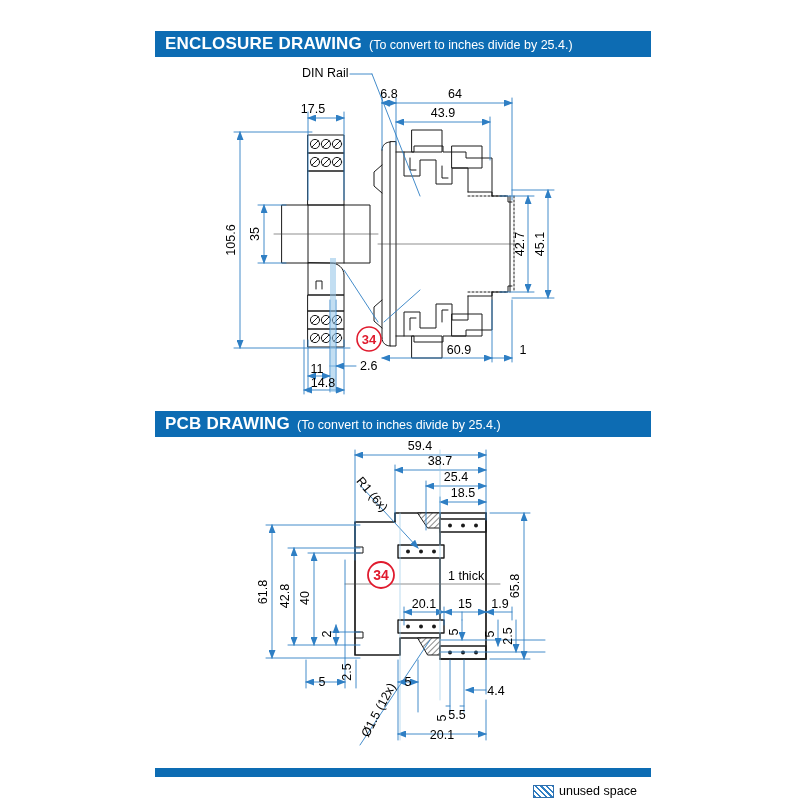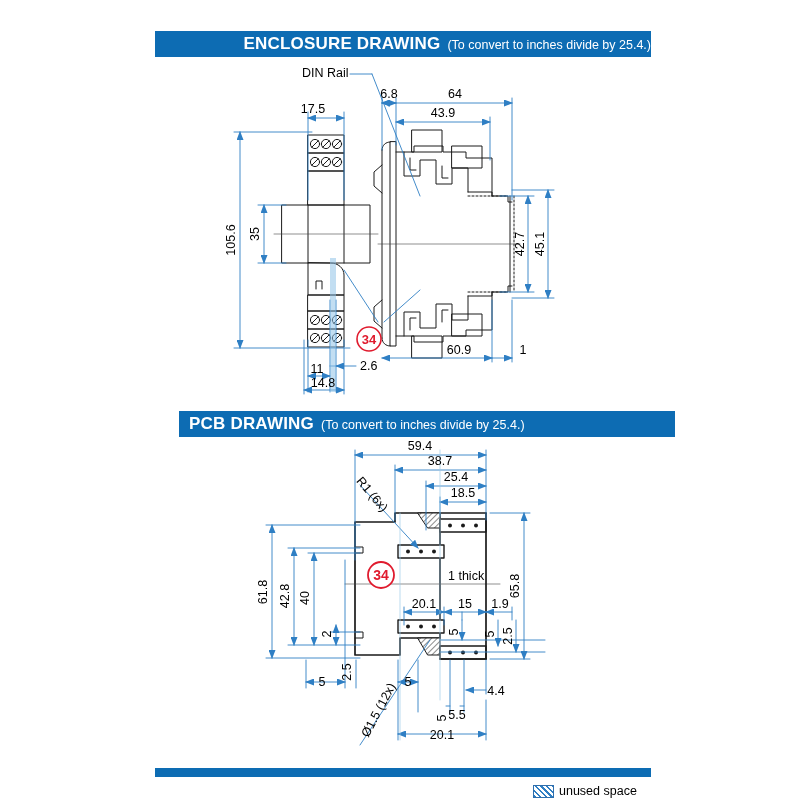--- a/index.html
+++ b/index.html
@@ -36,22 +36,22 @@
     font-size: 17px;
     font-weight: bold;
     letter-spacing: 0.2px;
   }
   .section-header .note {
     font-size: 12.5px;
     font-weight: normal;
     margin-left: 7px;
     padding-top: 1px;
   }
-  #hdr-enclosure { left: 155px; top: 31px; width: 496px; justify-content: flex-end; }
-  #hdr-pcb       { left: 155px; top: 411px; width: 496px; margin-left: 24px; }
+  #hdr-enclosure { left: 155px; top: 31px; width: 496px; }
+  #hdr-pcb       { left: 155px; top: 411px; width: 496px; }
 
   #bottom-bar {
     position: absolute;
     left: 155px;
     top: 768px;
     width: 496px;
     height: 9px;
     background: #0d6cb3;
   }
 

